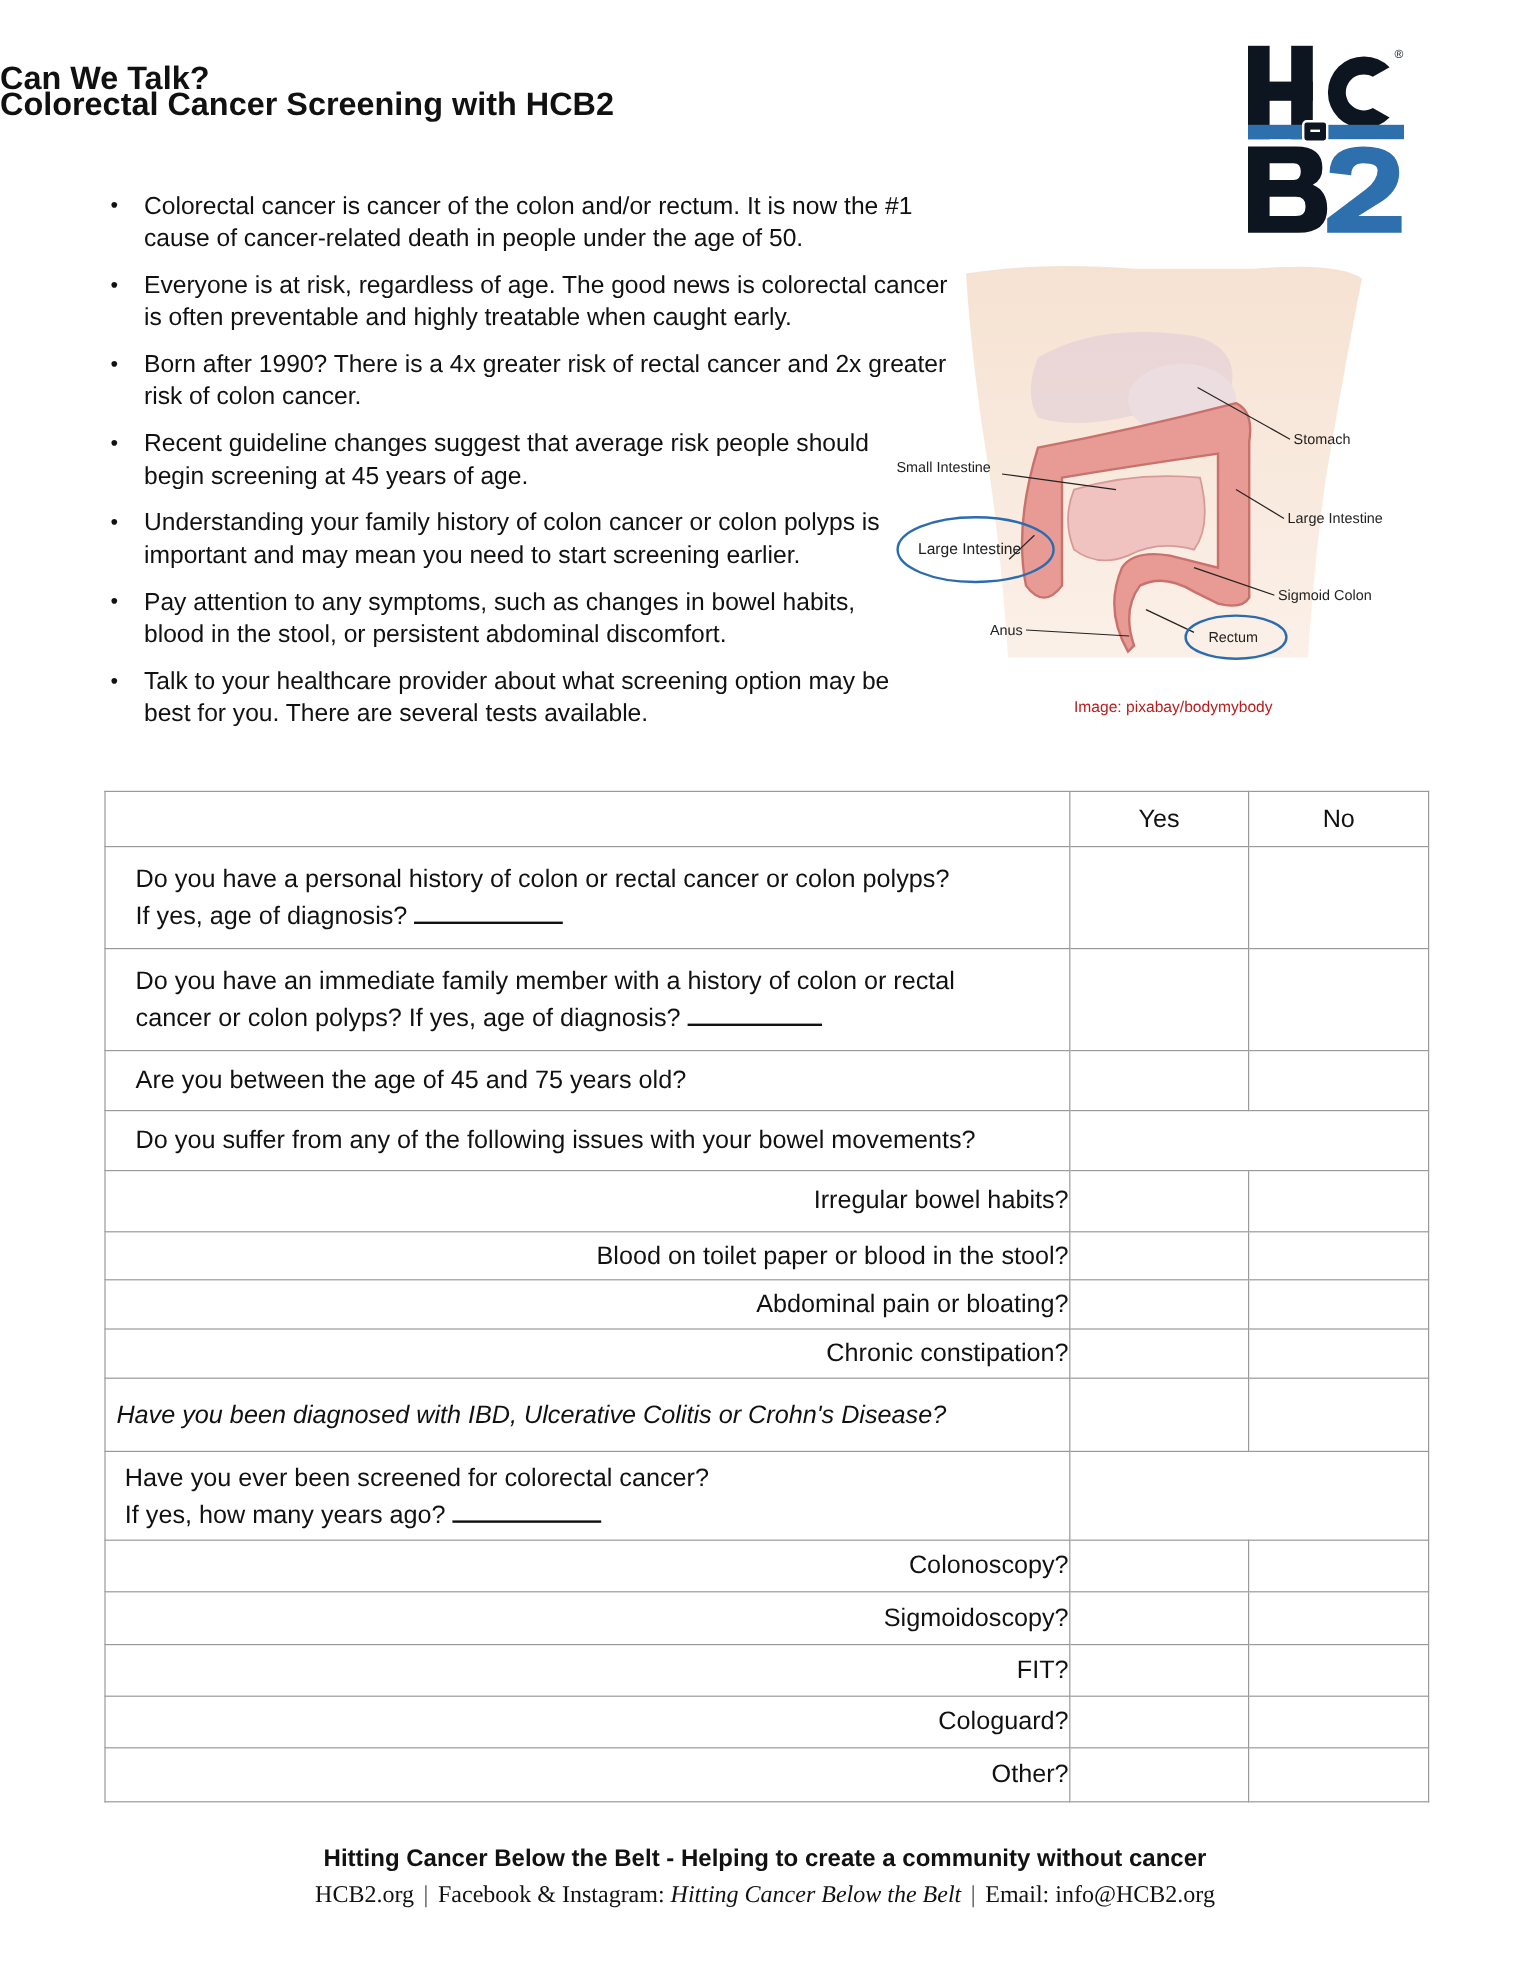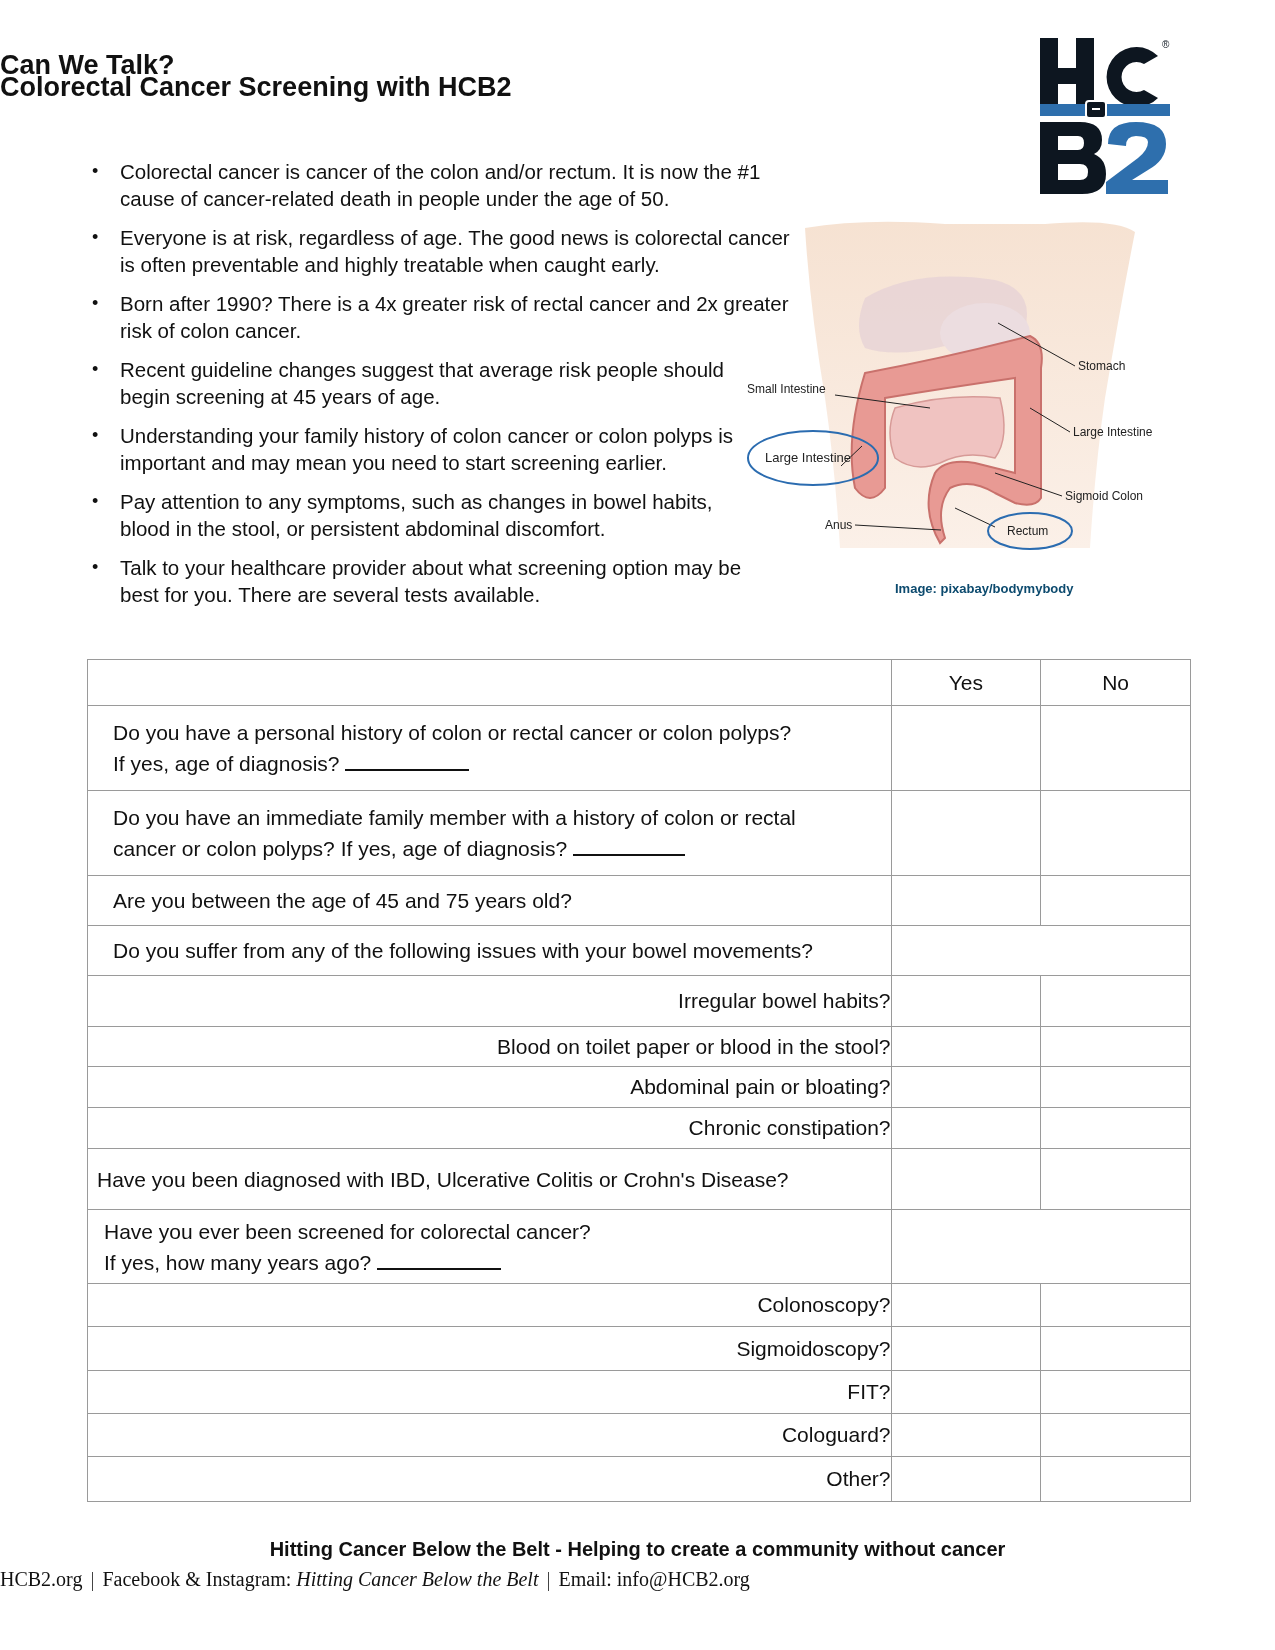--- a/index.html
+++ b/index.html
@@ -9,35 +9,35 @@
   #title1 { top: 50px; font-size: 27px; }
   #title2 { top: 72px; font-size: 27px; }
 
   .logo { position: absolute; left: 1040px; top: 38px; width: 130px; height: 158px; }
 
   ul.bullets { position: absolute; left: 92px; top: 158px; width: 700px; margin: 0; padding: 0; list-style: none; }
   ul.bullets li { position: relative; padding-left: 28px; font-size: 20.5px; line-height: 27px; margin-bottom: 12px; color: #111; }
   ul.bullets li .dot { position: absolute; left: 0; top: 0; font-size: 18px; }
 
   .anatomy { position: absolute; left: 745px; top: 218px; width: 470px; height: 380px; }
-  .credit { position: absolute; left: 895px; top: 581px; font-size: 13px; color: #0c4a6e; font-weight: bold; }
+  .credit { position: absolute; left: 895px; top: 581px; font-size: 13px; color: #b91c1c; }
 
   table.qs { position: absolute; left: 87px; top: 642px; width: 1104px; border-collapse: collapse; font-size: 21px; margin-top: 17px; }
   table.qs td { border: 1.5px solid #9a9a9a; padding: 0; vertical-align: middle; }
   table.qs td.q { width: 804px; }
   table.qs td.yes, table.qs td.no { width: 149px; }
   table.qs td.hdr { text-align: center; font-size: 21px; }
   .qtext { padding-left: 25px; line-height: 31px; }
-  .qtext.left { padding-left: 9px; }
+  .qtext.left { padding-left: 9px; font-style: italic; }
   .qtext.mid { padding-left: 16px; }
   .rt { text-align: right; padding-right: 8px; }
   .blank { display: inline-block; border-bottom: 2px solid #111; height: 20px; vertical-align: baseline; }
 
   .footer1 { position: absolute; left: 0; width: 1275px; top: 1538px; text-align: center; font-weight: bold; font-size: 20px; }
-  .footer2 { position: absolute; left: 0; width: 1275px; top: 1568px; font-family: "Liberation Serif", serif; font-size: 20px; }
+  .footer2 { position: absolute; left: 0; width: 1275px; top: 1568px; text-align: center; font-family: "Liberation Serif", serif; font-size: 20px; }
   .footer2 .sep { margin: 0 8px; color: #444; }
   .footer2 i { font-style: italic; }
 </style>
 </head>
 <body>
 
 <div class="title" id="title1">Can We Talk?</div>
 <div class="title" id="title2">Colorectal Cancer Screening with HCB2</div>
 
 <svg class="logo" viewBox="0 0 130 158">

